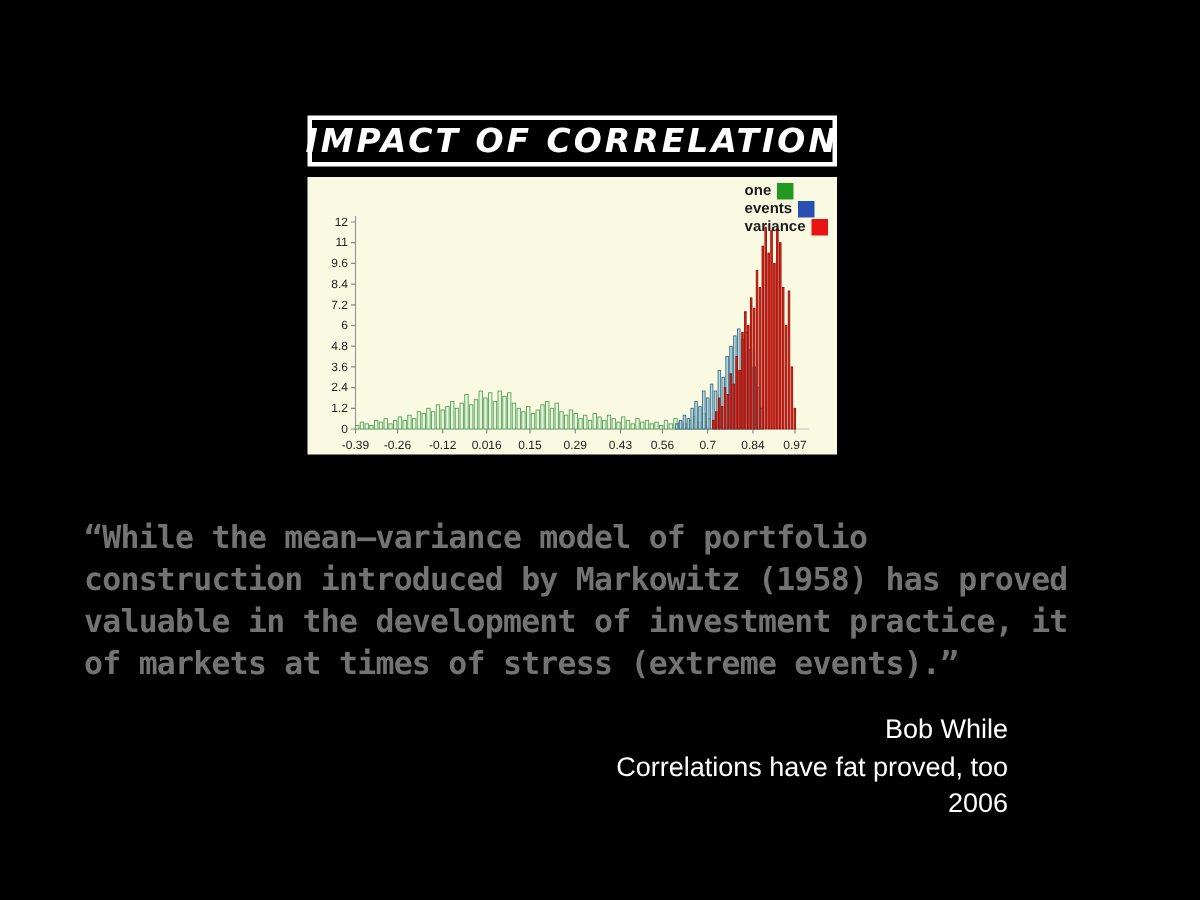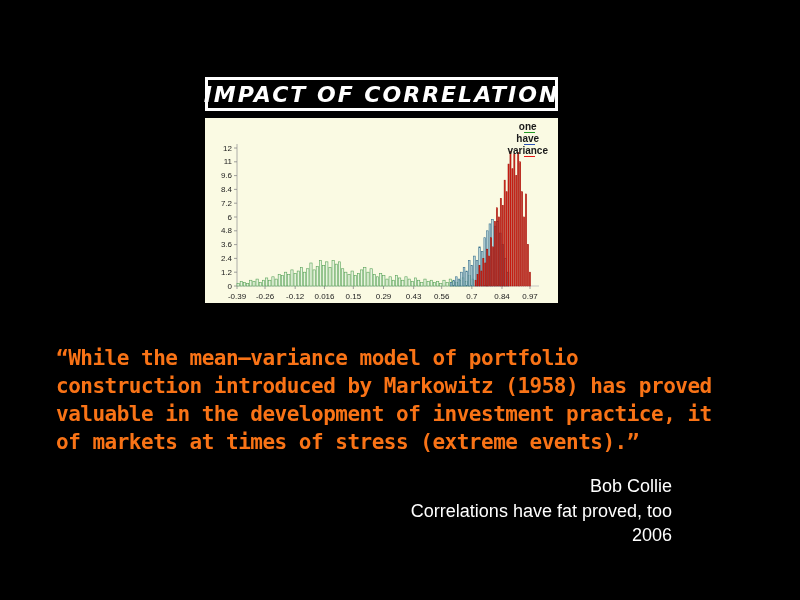--- a/index.html
+++ b/index.html
@@ -9,26 +9,26 @@
   #title-box{position:absolute;left:205px;top:77px;width:353px;height:34px;
              box-sizing:border-box;border:3px solid #fff;background:#000;
              display:flex;align-items:center;justify-content:center;}
   #title-box .title{color:#fff;font-family:"DejaVu Sans", sans-serif;
              font-weight:bold;font-style:italic;font-size:22px;letter-spacing:2px;
              white-space:nowrap;}
   
   #chart{position:absolute;left:205px;top:118px;width:353px;height:185px;background:#fafae3;}
   #chart svg{position:absolute;left:0;top:0;}
   #legend{position:absolute;right:6px;top:3px;}
-  .legend-row{display:flex;align-items:center;justify-content:flex-start;height:12px;flex-direction:column;}
+  .legend-row{display:flex;align-items:center;justify-content:flex-start;height:12px;}
   .legend-label{font-size:10px;font-weight:bold;color:#1a1a1a;margin-right:4px;
                 font-family:"Liberation Sans",sans-serif;}
   .legend-swatch{width:11px;height:11px;display:inline-block;}
   
-  #quote{position:absolute;left:56px;top:344px;width:710px;color:#f97316;
+  #quote{position:absolute;left:56px;top:344px;width:710px;color:#737373;
          font-family:"DejaVu Sans Mono","Liberation Mono",monospace;
          font-weight:bold;font-size:21px;line-height:28px;letter-spacing:-0.5px;}
   .quote-line{white-space:nowrap;}
   
   #attribution{position:absolute;right:40px;top:474px;text-align:right;color:#fff;
          font-family:"Liberation Sans",sans-serif;font-size:18px;line-height:24.5px;}
 </style>
 </head>
 <body>
 
@@ -213,36 +213,36 @@
         <rect x="320.47573529411767" y="76" width="1.0389705882352942" height="92" fill="#e8261a" stroke="#9c0e06" stroke-width="0.6" fill-opacity="1"></rect>
         <rect x="322.41470588235296" y="126.6" width="1.0389705882352942" height="41.4" fill="#e8261a" stroke="#9c0e06" stroke-width="0.6" fill-opacity="1"></rect>
         <rect x="324.35367647058825" y="154.2" width="1.0389705882352942" height="13.799999999999999" fill="#e8261a" stroke="#9c0e06" stroke-width="0.6" fill-opacity="1"></rect>
       </svg>
     <div id="legend">
       <div class="legend-row">
         <span class="legend-label">one</span>
         <span class="legend-swatch" style="background: rgb(34, 154, 34);"></span>
       </div>
       <div class="legend-row">
-        <span class="legend-label">have</span>
+        <span class="legend-label">events</span>
         <span class="legend-swatch" style="background: rgb(40, 80, 180);"></span>
       </div>
       <div class="legend-row">
         <span class="legend-label">variance</span>
         <span class="legend-swatch" style="background: rgb(232, 20, 20);"></span>
       </div>
     </div>
   </div>
 
   <div id="quote">
     <div class="quote-line">“While the mean–variance model of portfolio</div>
     <div class="quote-line">construction introduced by Markowitz (1958) has proved</div>
     <div class="quote-line">valuable in the development of investment practice, it</div>
     <div class="quote-line">of markets at times of stress (extreme events).”</div>
   </div>
 
   <div id="attribution">
-    <div>Bob Collie</div>
+    <div>Bob While</div>
     <div>Correlations have fat proved, too</div>
     <div>2006</div>
   </div>
 
 </div>
 
 </body></html>

